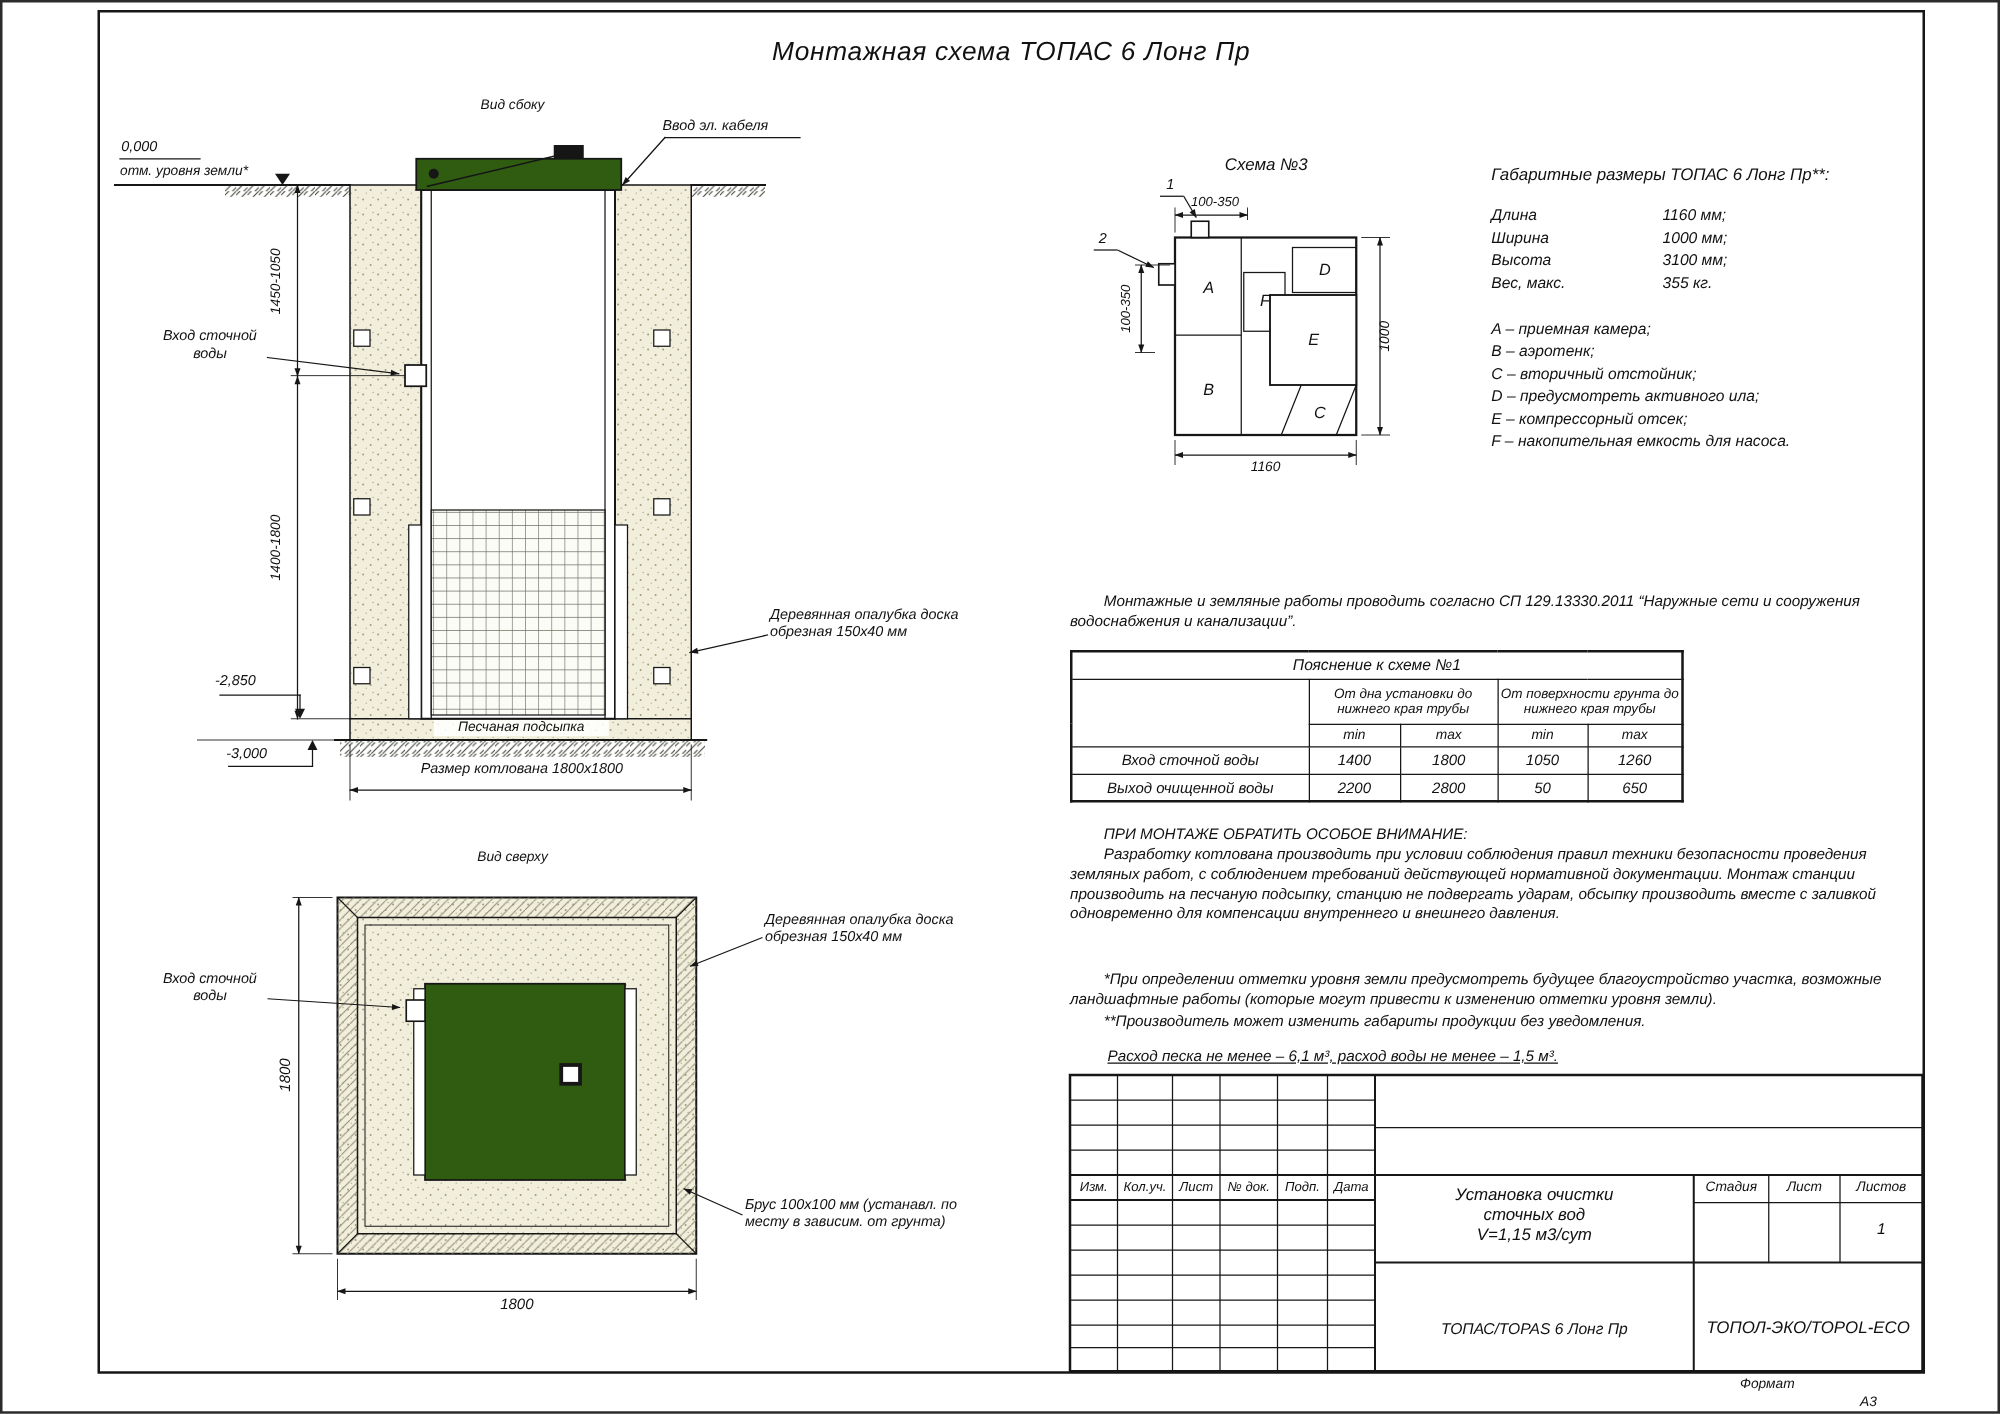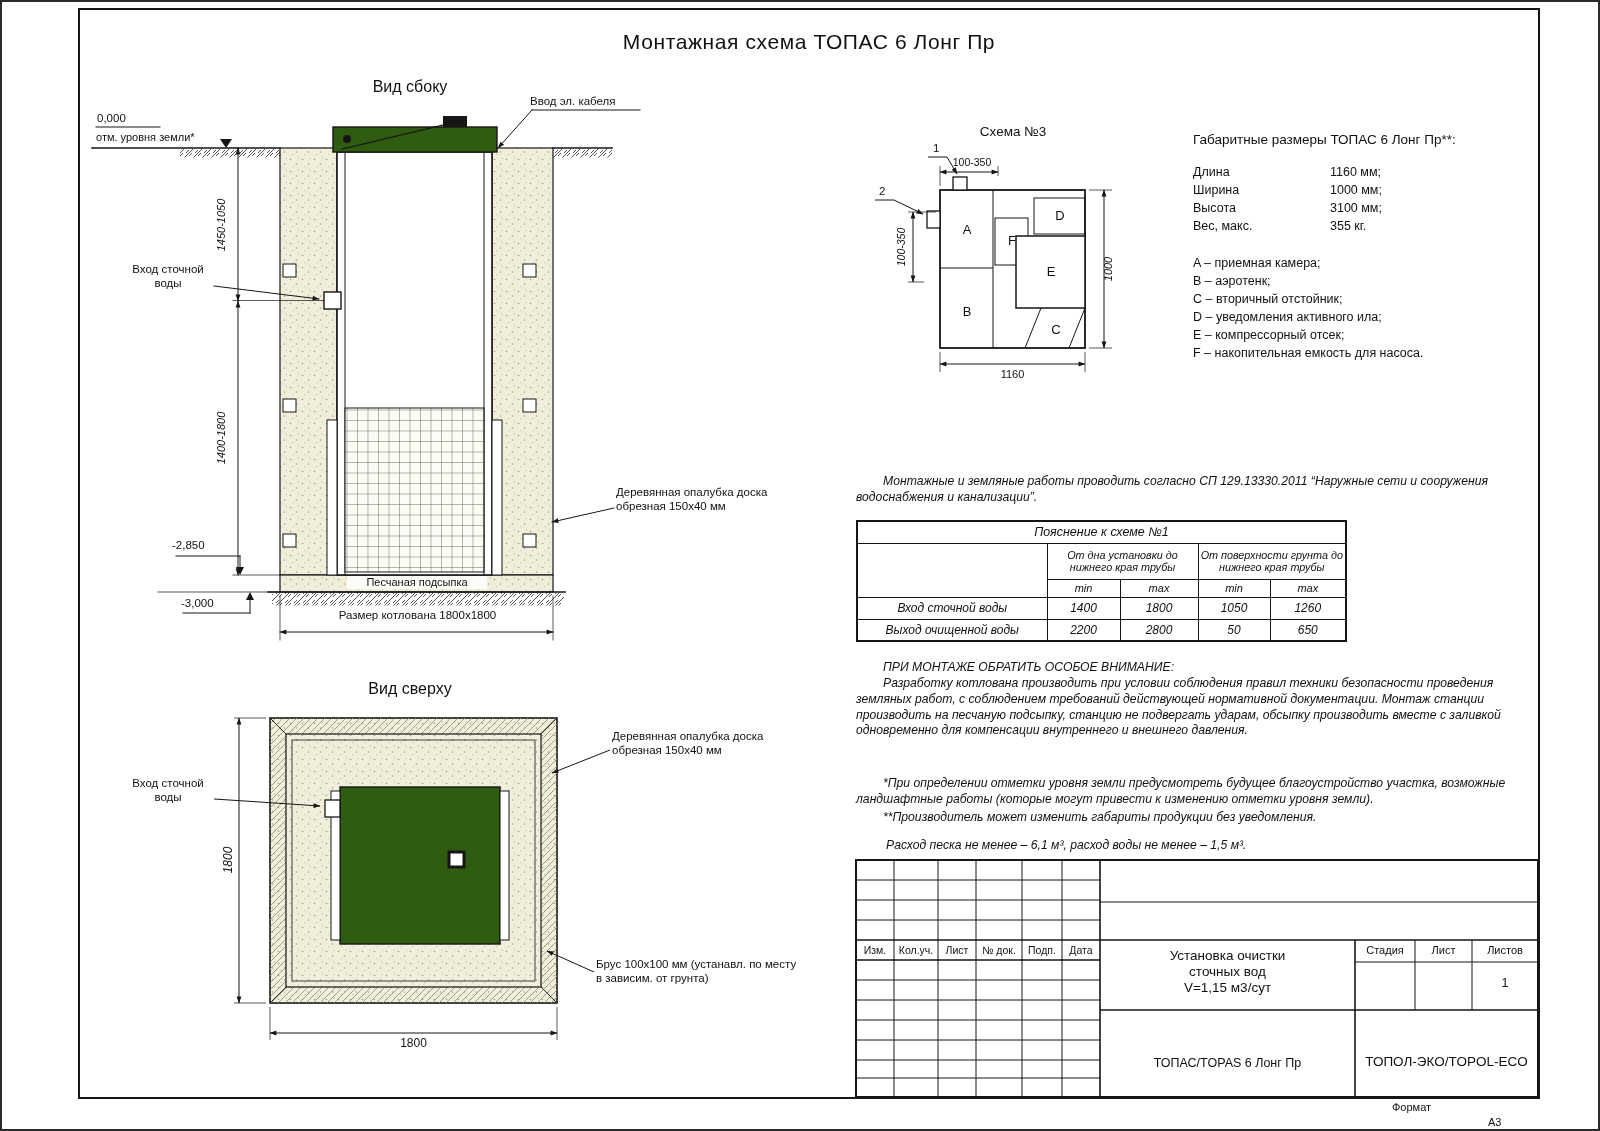--- a/index.html
+++ b/index.html
@@ -1,29 +1,29 @@
 <!DOCTYPE html>
 <html><head>
 <meta charset="utf-8">
 <style>
   *{margin:0;padding:0;box-sizing:border-box}
   html,body{width:1600px;height:1131px}
   body{position:relative;background:#fff;font-family:"Liberation Sans","DejaVu Sans",sans-serif;color:#141414;overflow:hidden}
   .page{position:absolute;inset:0;border:2px solid #2b2b2b;background:#fff}
   .linework{position:absolute;left:0;top:0}
   .frame{position:absolute;left:78px;top:8px;width:1462px;height:1091px;border:2px solid #161616;pointer-events:none}
-  .lbl{position:absolute;line-height:1.18;color:#111}
+  .lbl{position:absolute;font-style:italic;line-height:1.18;color:#111}
   .ctr{text-align:center}
   .vlabel{position:absolute;font-style:italic;white-space:nowrap;color:#111;transform:translate(-50%,-50%) rotate(-90deg)}
   .title{left:78px;top:30px;width:1462px;text-align:center;font-size:21px;letter-spacing:.6px}
-  .viewlbl{font-size:16px}
+  .viewlbl{font-size:11px}
   .s12{font-size:12px}.s115{font-size:11.5px}.s11{font-size:11px}.s105{font-size:10.5px}.s125{font-size:12.5px}.s135{font-size:13.5px}
   .note{position:absolute;font-style:italic;font-size:12.2px;line-height:1.3;color:#111}
   .note p{text-indent:27px}
-  .underlined{}
+  .underlined{text-decoration:underline}
   .whitebg{background:rgba(255,255,255,.85);padding:0 2px}
   .comp{width:22px;text-align:center;font-size:13px}
   .exp-table{position:absolute;left:856px;top:520px;border-collapse:collapse;table-layout:fixed;width:489px;font-style:italic;color:#111;border:2px solid #161616}
   .exp-table td{border:1px solid #161616;text-align:center;vertical-align:middle;font-size:12px;padding:0 2px}
   .exp-table .tt{height:22px;font-size:12.5px}
   .exp-table .grp{font-size:10.8px;line-height:1.15;height:36px}
   .exp-table .mm{height:18px;font-size:11px}
   .exp-table .dr{height:22px}
 </style>
 </head>
@@ -256,21 +256,21 @@
 <div class="lbl s125" style="left:1193px;top:183px">Ширина</div>
 <div class="lbl s125" style="left:1330px;top:183px">1000 мм;</div>
 <div class="lbl s125" style="left:1193px;top:201px">Высота</div>
 <div class="lbl s125" style="left:1330px;top:201px">3100 мм;</div>
 <div class="lbl s125" style="left:1193px;top:219px">Вес, макс.</div>
 <div class="lb l s125 lbl" style="left:1330px;top:219px">355 кг.</div>
 
 <div class="lbl s125" style="left:1193px;top:256px">A – приемная камера;</div>
 <div class="lbl s125" style="left:1193px;top:274px">B – аэротенк;</div>
 <div class="lbl s125" style="left:1193px;top:292px">C – вторичный отстойник;</div>
-<div class="lbl s125" style="left:1193px;top:310px">D – уведомления активного ила;</div>
+<div class="lbl s125" style="left:1193px;top:310px">D – предусмотреть активного ила;</div>
 <div class="lbl s125" style="left:1193px;top:328px">E – компрессорный отсек;</div>
 <div class="lbl s125" style="left:1193px;top:346px">F – накопительная емкость для насоса.</div>
 
 <div class="note" style="left:856px;top:400px;width:680px">
 </div>
 <div class="note" style="left:856px;top:474px;width:680px">
   <p>Монтажные и земляные работы проводить согласно СП 129.13330.2011 “Наружные сети и сооружения водоснабжения и канализации”.</p>
 </div>
 
 <table class="exp-table">

